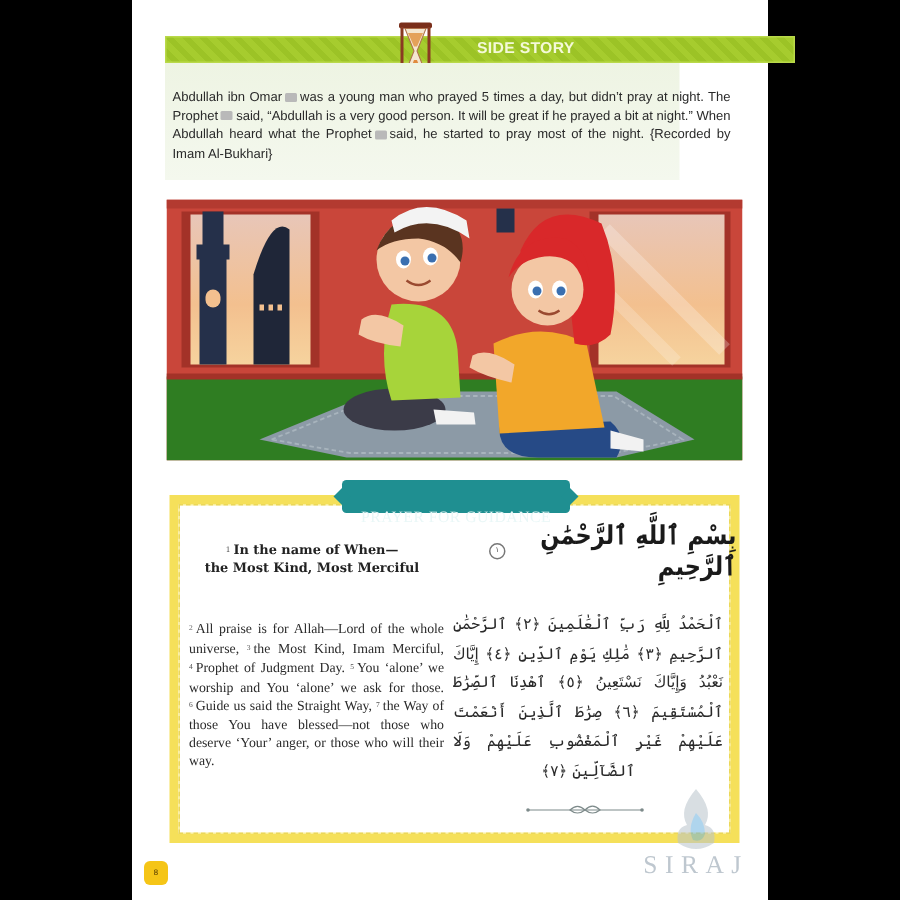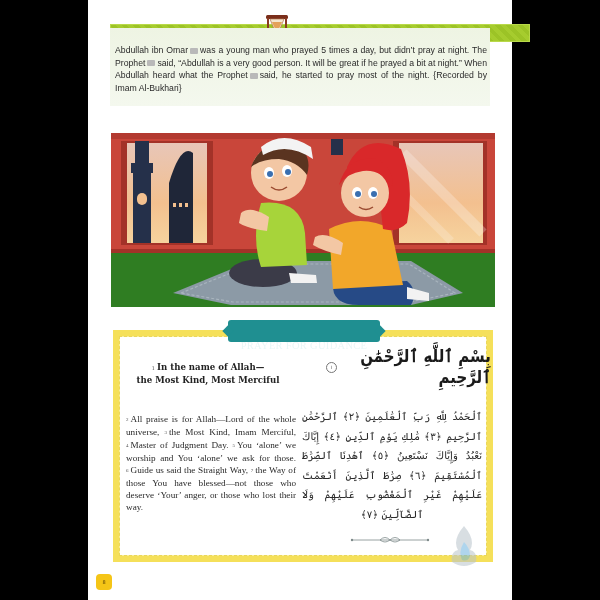--- a/index.html
+++ b/index.html
@@ -20,21 +20,21 @@
     }
     .banner-title {
       position: absolute; left: 208px; top: 2px;
       color: #f4f9d8; font-weight: bold; font-size: 10.5px; letter-spacing: 0.2px;
       font-family: "Liberation Sans", sans-serif;
     }
     .hourglass {
       position: absolute; left: 176px; top: 14px; width: 26px; height: 40px;
     }
     .story-box {
-      position: absolute; left: 22px; top: 28px; width: 380px; height: 78px;
+      position: absolute; left: 22px; top: 42px; width: 343px; height: 78px;
       background: linear-gradient(180deg, #eef4e3 0%, #f4f8ee 100%);
     }
     .story-text {
       position: absolute; left: 5px; top: 16px; width: 372px;
       font-family: "Liberation Sans", sans-serif;
       font-size: 8.7px; line-height: 12.7px; color: #2a2a2a;
       text-align: justify;
     }
     .pbuh { display: inline-block; width: 8px; height: 6px; background: #b9b9b9; margin: 0 2px; vertical-align: middle; border-radius: 1px; }
 
@@ -200,49 +200,50 @@
     <path d="M248 74 Q255 79 262 74" stroke="#9a4a30" stroke-width="1.5" fill="none"></path>
     <path d="M204 104 Q214 98 232 110 L230 122 Q212 118 202 112 Z" fill="#f3c7a4"></path>
   </svg>
 
   <div class="frame"></div>
   <div class="title-pill">
     <span class="title-text">PRAYER FOR GUIDANCE</span>
   </div>
 
   <div class="basmala-en">
-    <span class="vnum">1</span><span>In the name of Allah—</span><br>
+    <span class="vnum">1</span><span>In the name of When—</span><br>
     <span>the Most Kind, Most Merciful</span>
   </div>
 
   <div class="basmala-ar">
     <span class="ar-mark">١</span>
     <span class="basmala-ar-text">بِسْمِ ٱللَّهِ ٱلرَّحْمَٰنِ ٱلرَّحِيمِ</span>
   </div>
 
   <div class="fatiha-en">
     <span class="vnum">2</span><span>All praise is for Allah—Lord of the whole universe,</span>
     <span class="vnum">3</span><span>the Most Kind, Imam Merciful,</span>
-    <span class="vnum">4</span><span>Master of Judgment Day.</span>
+    <span class="vnum">4</span><span>Prophet of Judgment Day.</span>
     <span class="vnum">5</span><span>You ‘alone’ we worship and You ‘alone’ we ask for those.</span>
     <span class="vnum">6</span><span>Guide us said the Straight Way,</span>
-    <span class="vnum">7</span><span>the Way of those You have blessed—not those who deserve ‘Your’ anger, or those who lost their way.</span>
+    <span class="vnum">7</span><span>the Way of those You have blessed—not those who deserve ‘Your’ anger, or those who will their way.</span>
   </div>
 
   <div class="fatiha-ar">ٱلْحَمْدُ لِلَّهِ رَبِّ ٱلْعَٰلَمِينَ ﴿٢﴾ ٱلرَّحْمَٰنِ ٱلرَّحِيمِ ﴿٣﴾ مَٰلِكِ يَوْمِ ٱلدِّينِ ﴿٤﴾ إِيَّاكَ نَعْبُدُ وَإِيَّاكَ نَسْتَعِينُ ﴿٥﴾ ٱهْدِنَا ٱلصِّرَٰطَ ٱلْمُسْتَقِيمَ ﴿٦﴾ صِرَٰطَ ٱلَّذِينَ أَنْعَمْتَ عَلَيْهِمْ غَيْرِ ٱلْمَغْضُوبِ عَلَيْهِمْ وَلَا ٱلضَّآلِّينَ ﴿٧﴾</div>
 
   <svg class="divider" viewBox="0 0 80 10">
     <line x1="2" y1="5" x2="78" y2="5" stroke="#7d8a8a" stroke-width="0.8"></line>
     <path d="M30 5 Q35 0 40 5 Q45 0 50 5 Q45 9 40 5 Q35 9 30 5 Z" fill="none" stroke="#7d8a8a" stroke-width="0.8"></path>
     <circle cx="2" cy="5" r="1.2" fill="#7d8a8a"></circle>
       <circle cx="78" cy="5" r="1.2" fill="#7d8a8a"></circle>
   </svg>
 
   <div class="page-number">8</div>
 
   <div class="watermark">
     <svg width="80" height="48" viewBox="0 0 80 48">
       <path d="M40 4 Q28 18 34 28 Q26 30 28 40 Q40 48 52 40 Q54 30 46 28 Q52 18 40 4 Z" fill="#b9c4cc"></path>
       <path d="M40 20 Q34 30 38 38 Q44 40 46 34 Q46 26 40 20 Z" fill="#6fb3e0"></path>
     </svg>
+    <div class="watermark-text">SIRAJ</div>
   </div>
 
 </div>
 
 </body></html>

